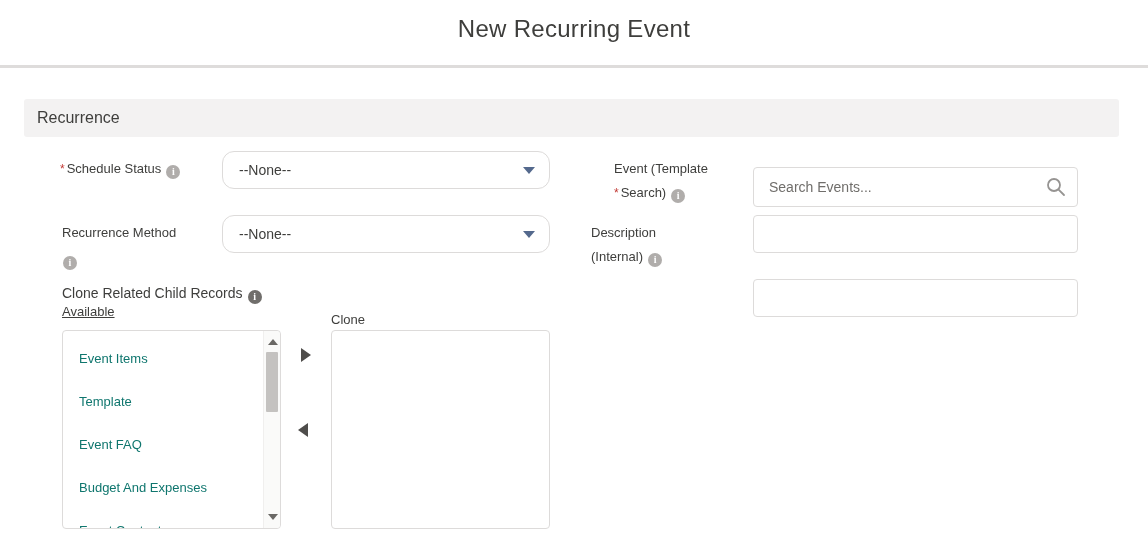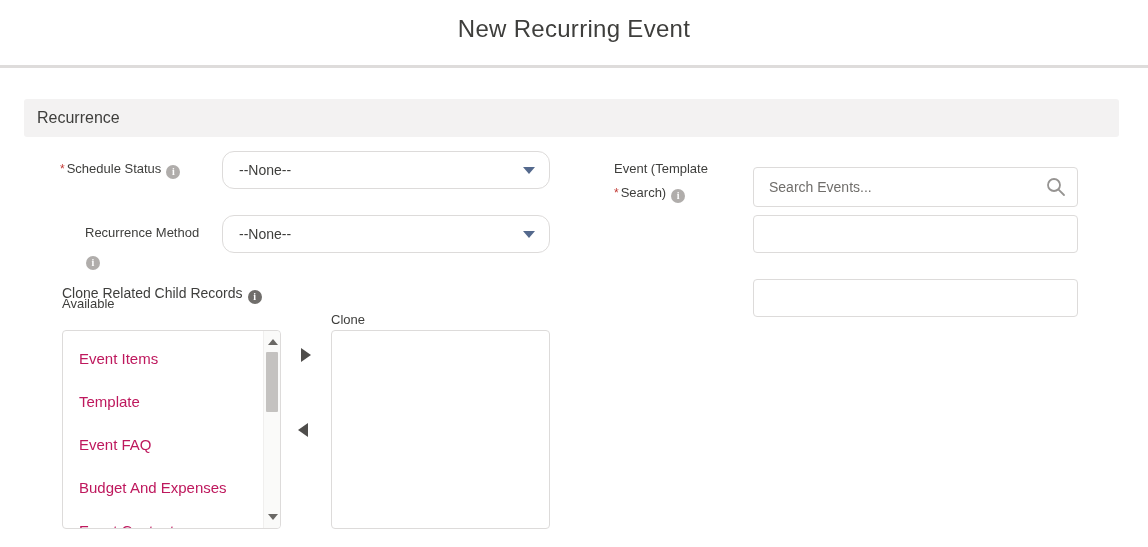--- a/index.html
+++ b/index.html
@@ -43,22 +43,22 @@
     color:#3e3e3c; font-family:inherit; outline:none; }
   .search-wrap input::placeholder { color:#706e6b; opacity:1; }
   .search-glyph { position:absolute; right:12px; top:10px; width:20px; height:20px; pointer-events:none; }
 
   .clone-header { position:absolute; left:62px; top:285px; font-size:14px; font-weight:normal; color:#3e3e3c; }
 
   .duallist-label { position:absolute; font-size:13px; color:#3e3e3c; }
   .listbox { position:absolute; width:219px; height:199px; background:#fff;
     border:1px solid #dddbda; border-radius:4px; overflow:hidden; }
   .listbox .options { position:absolute; left:0; top:0; right:17px; bottom:0; padding-top:6px; overflow:hidden; }
-  .list-option { height:43px; line-height:43px; padding-left:16px; font-size:15px;
-    color:#be185d; white-space:nowrap; cursor:pointer; }
+  .list-option { height:43px; line-height:43px; padding-left:16px; font-size:13px;
+    color:#0f766e; white-space:nowrap; cursor:pointer; }
 
   .scrollbar { position:absolute; top:0; right:0; bottom:0; width:17px; background:#fafaf9;
     border-left:1px solid #f0efee; border-radius:0 3px 3px 0; }
   .scroll-up, .scroll-down { position:absolute; left:4px; width:0; height:0; cursor:pointer; }
   .scroll-up { top:8px; border-left:5px solid transparent; border-right:5px solid transparent;
     border-bottom:6px solid #6a6865; }
   .scroll-down { bottom:8px; border-left:5px solid transparent; border-right:5px solid transparent;
     border-top:6px solid #6a6865; }
   .scroll-thumb { position:absolute; left:2px; top:21px; width:12px; height:60px;
     background:#c4c2c0; border-radius:1px; cursor:grab; }
@@ -94,38 +94,42 @@
     <span class="req">*</span><span>Search)</span><span class="info-icon"></span>
   </div>
   <div class="search-wrap" style="left:753px; top:151px;margin-top:16px;">
     <input type="text" placeholder="Search Events..." style="">
     <svg class="search-glyph" viewBox="0 0 20 20">
       <circle cx="8" cy="8" r="6" fill="none" stroke="#969492" stroke-width="1.8"></circle>
       <line x1="12.6" y1="12.6" x2="18" y2="18" stroke="#969492" stroke-width="1.8" stroke-linecap="round"></line>
     </svg>
   </div>
 
-  <div class="lbl" style="left:62px; top:221px; width:158px;margin-left:23px;">
+  <div class="lbl" style="left:62px; top:221px; width:158px;">
     <span>Recurrence Method</span>
     <span class="icon-newline"><span class="info-icon"></span></span>
   </div>
   <div class="combobox" style="left:222px; top:215px;">
     <span class="value">--None--</span>
     <span class="caret-down"></span>
   </div>
 
+  <div class="lbl" style="left:591px; top:221px; width:158px;">
+    <span>Description</span><br>
+    <span>(Internal)</span><span class="info-icon"></span>
+  </div>
   <input type="text" class="text-input" style="left: 753px; top: 215px;">
 
   <div class="clone-header">
     <span>Clone Related Child Records</span><span class="info-icon dark"></span>
   </div>
 
   <input type="text" class="text-input" style="left: 753px; top: 279px;">
 
-  <div class="duallist-label" style="left:62px; top:296px;">Available</div>
+  <div class="duallist-label" style="left:62px; top:304px;text-decoration:underline;">Available</div>
   <div class="duallist-label" style="left:331px; top:312px;">Clone</div>
 
   <div class="listbox" style="left:62px; top:330px;">
     <div class="options">
         <div class="list-option">Event Items</div>
         <div class="list-option">Template</div>
         <div class="list-option">Event FAQ</div>
         <div class="list-option">Budget And Expenses</div>
         <div class="list-option">Event Content</div>
       </div>

